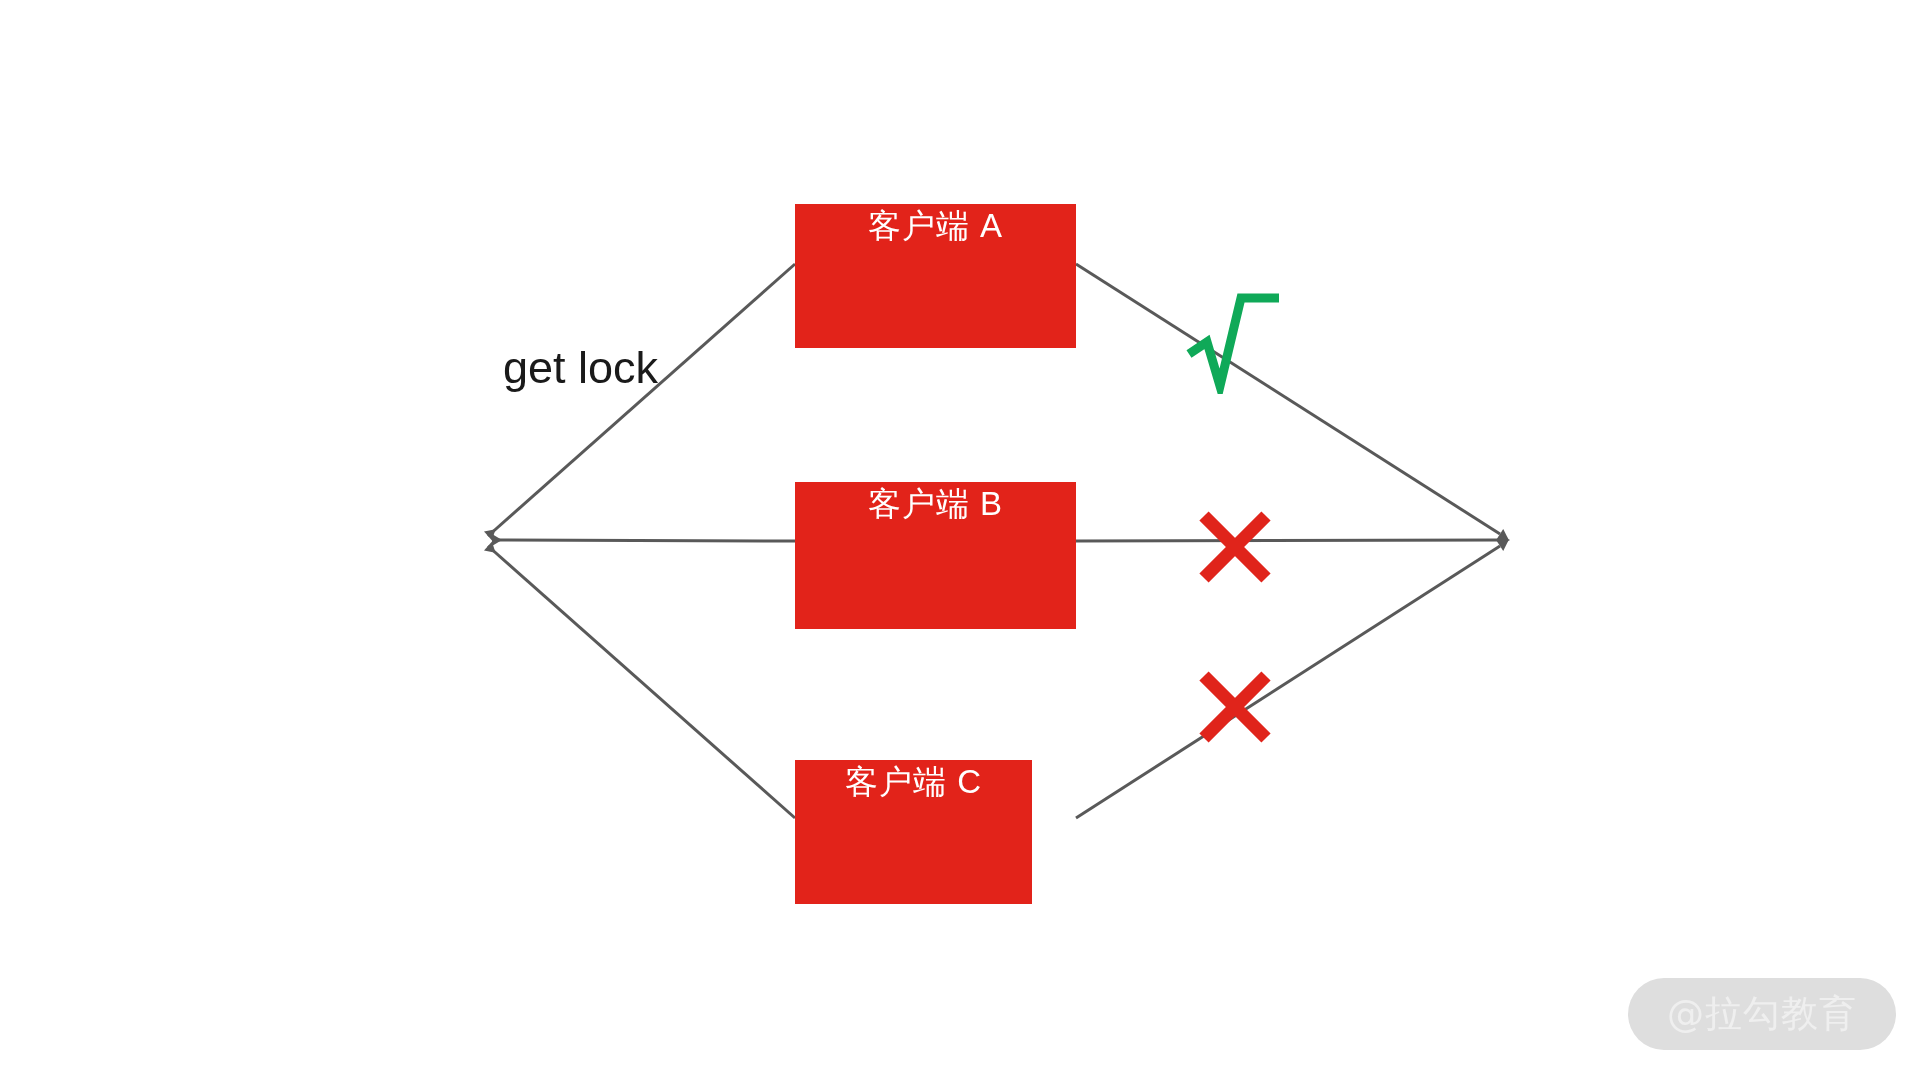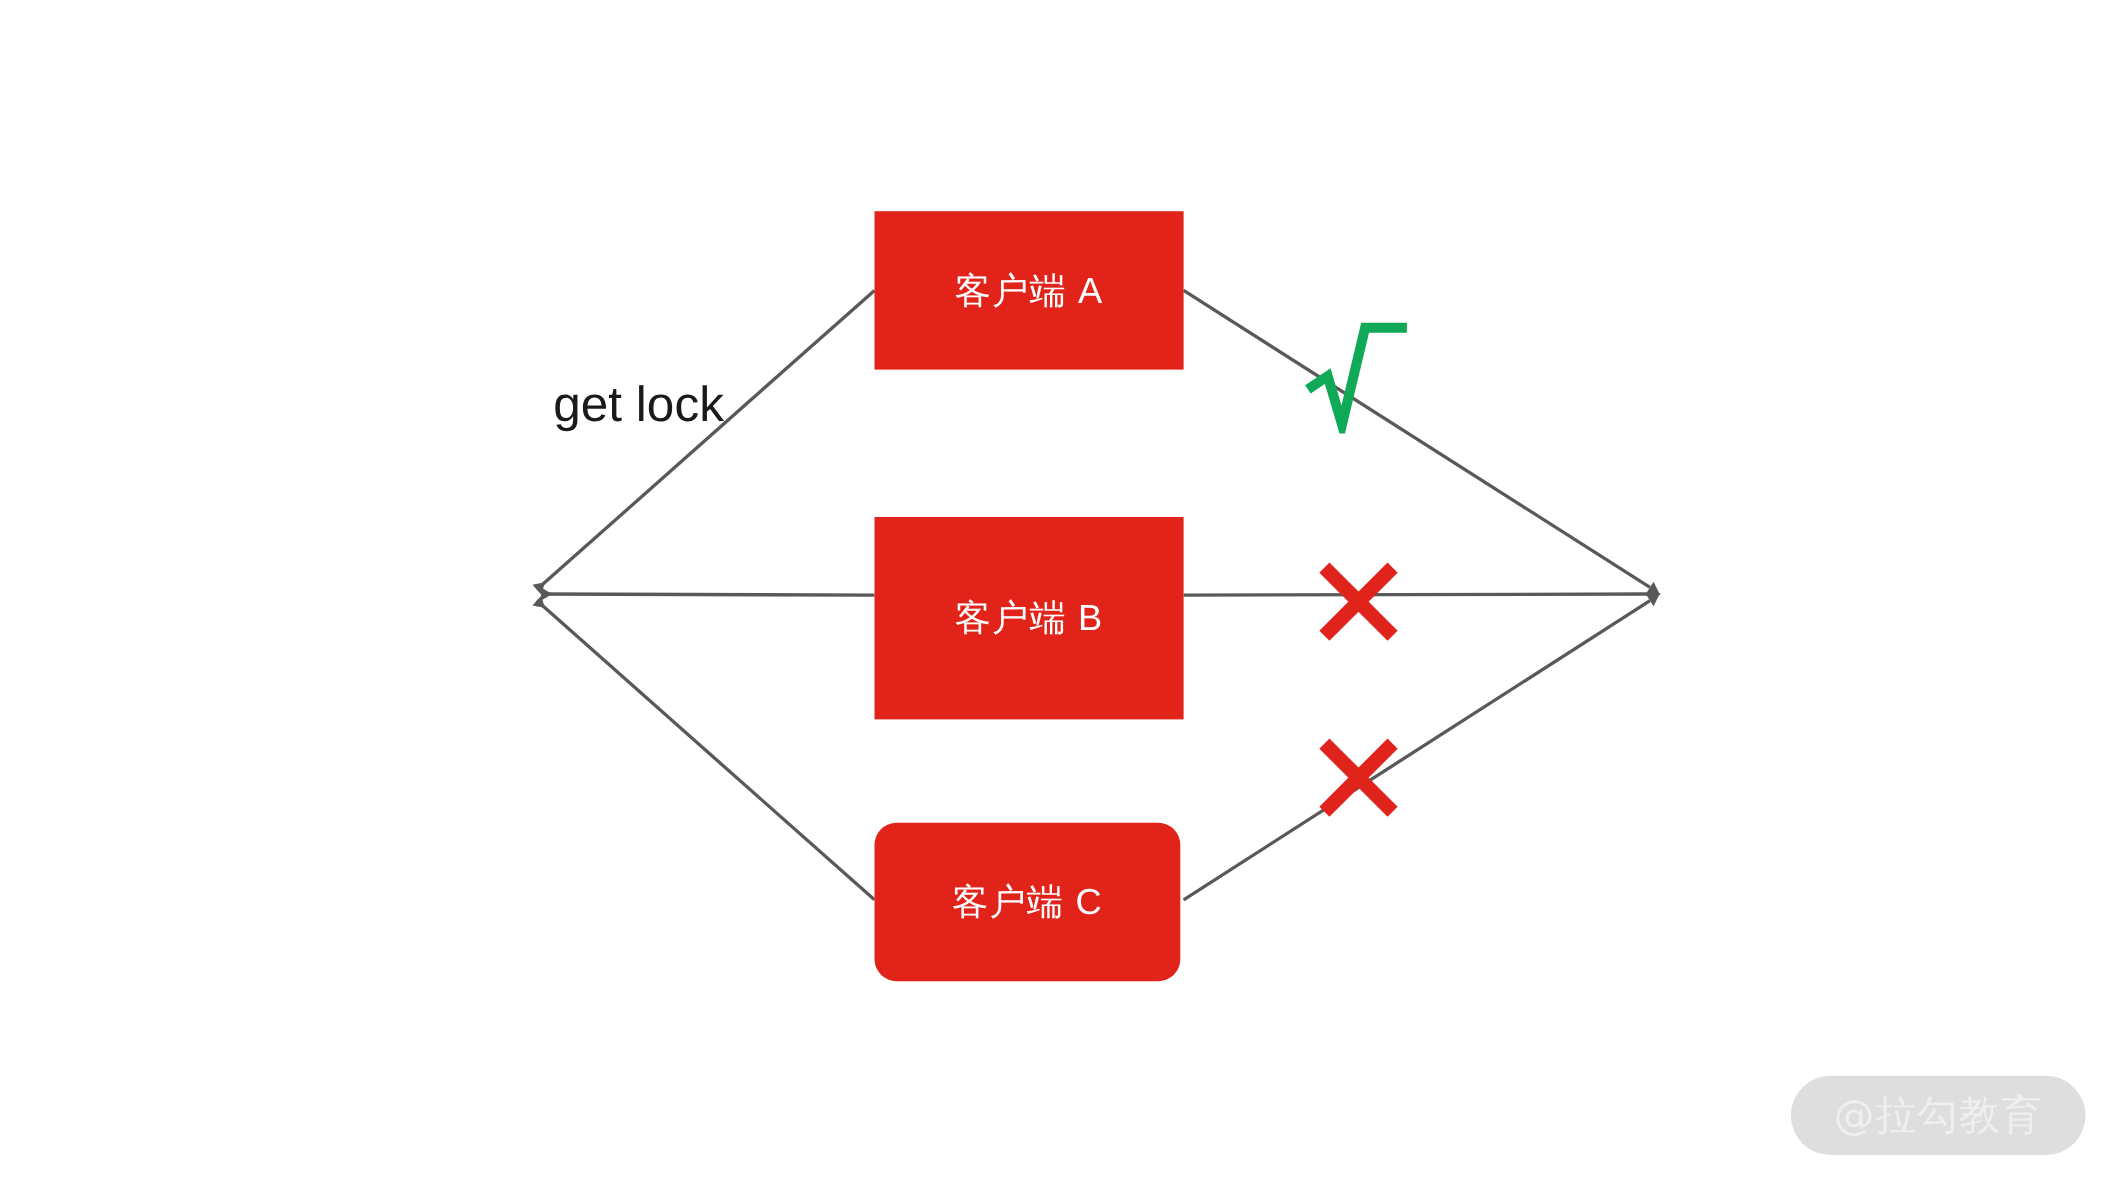--- a/index.html
+++ b/index.html
@@ -21,33 +21,34 @@
     position: absolute;
     left: 0;
     top: 0;
     width: 1920px;
     height: 1079px;
   }
   .node-box {
     position: absolute;
     background: #E2231A;
     display: flex;
-    align-items: center;
+    align-items: flex-start;
     justify-content: center;
     color: #ffffff;
     font-size: 33px;
     letter-spacing: 1px;
     font-family: "Liberation Sans", "DejaVu Sans", sans-serif;
     box-sizing: border-box;
     z-index: 3;
+    margin-top: 12px;
   }
   #lock-node   { left: 185px; top: 468px; width: 286px; height: 143px; }
   #clientA-node{ left: 795px; top: 192px; width: 281px; height: 144px; }
-  #clientB-node{ left: 795px; top: 470px; width: 281px; height: 184px; }
-  #clientC-node{ left: 795px; top: 748px; width: 278px; height: 144px; border-radius: 20px; }
+  #clientB-node{ left: 795px; top: 470px; width: 281px; height: 147px; }
+  #clientC-node{ left: 795px; top: 748px; width: 237px; height: 144px; }
 
   #db-node {
     position: absolute;
     left: 1510px;
     top: 462px;
     width: 190px;
     height: 150px;
     z-index: 3;
   }
   #db-label {

